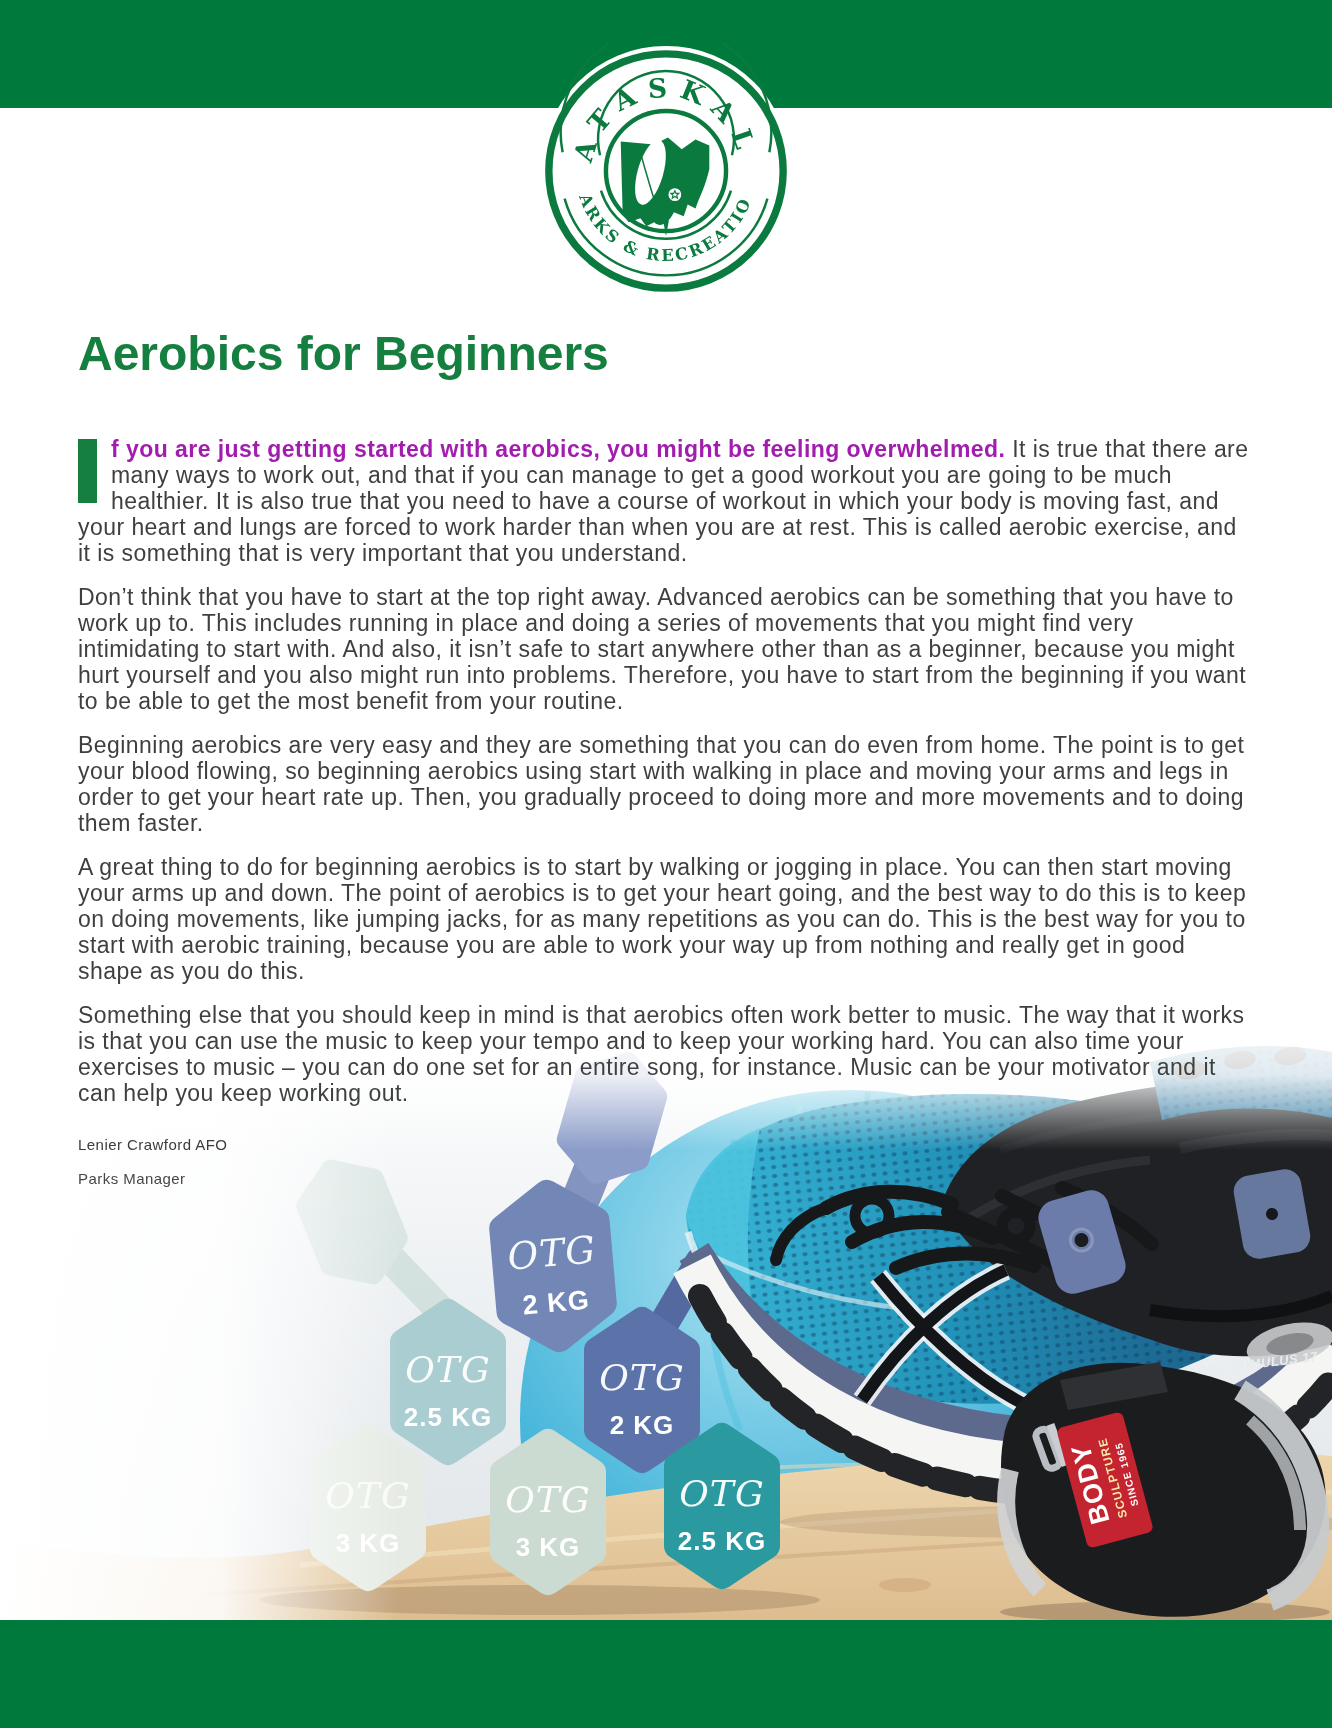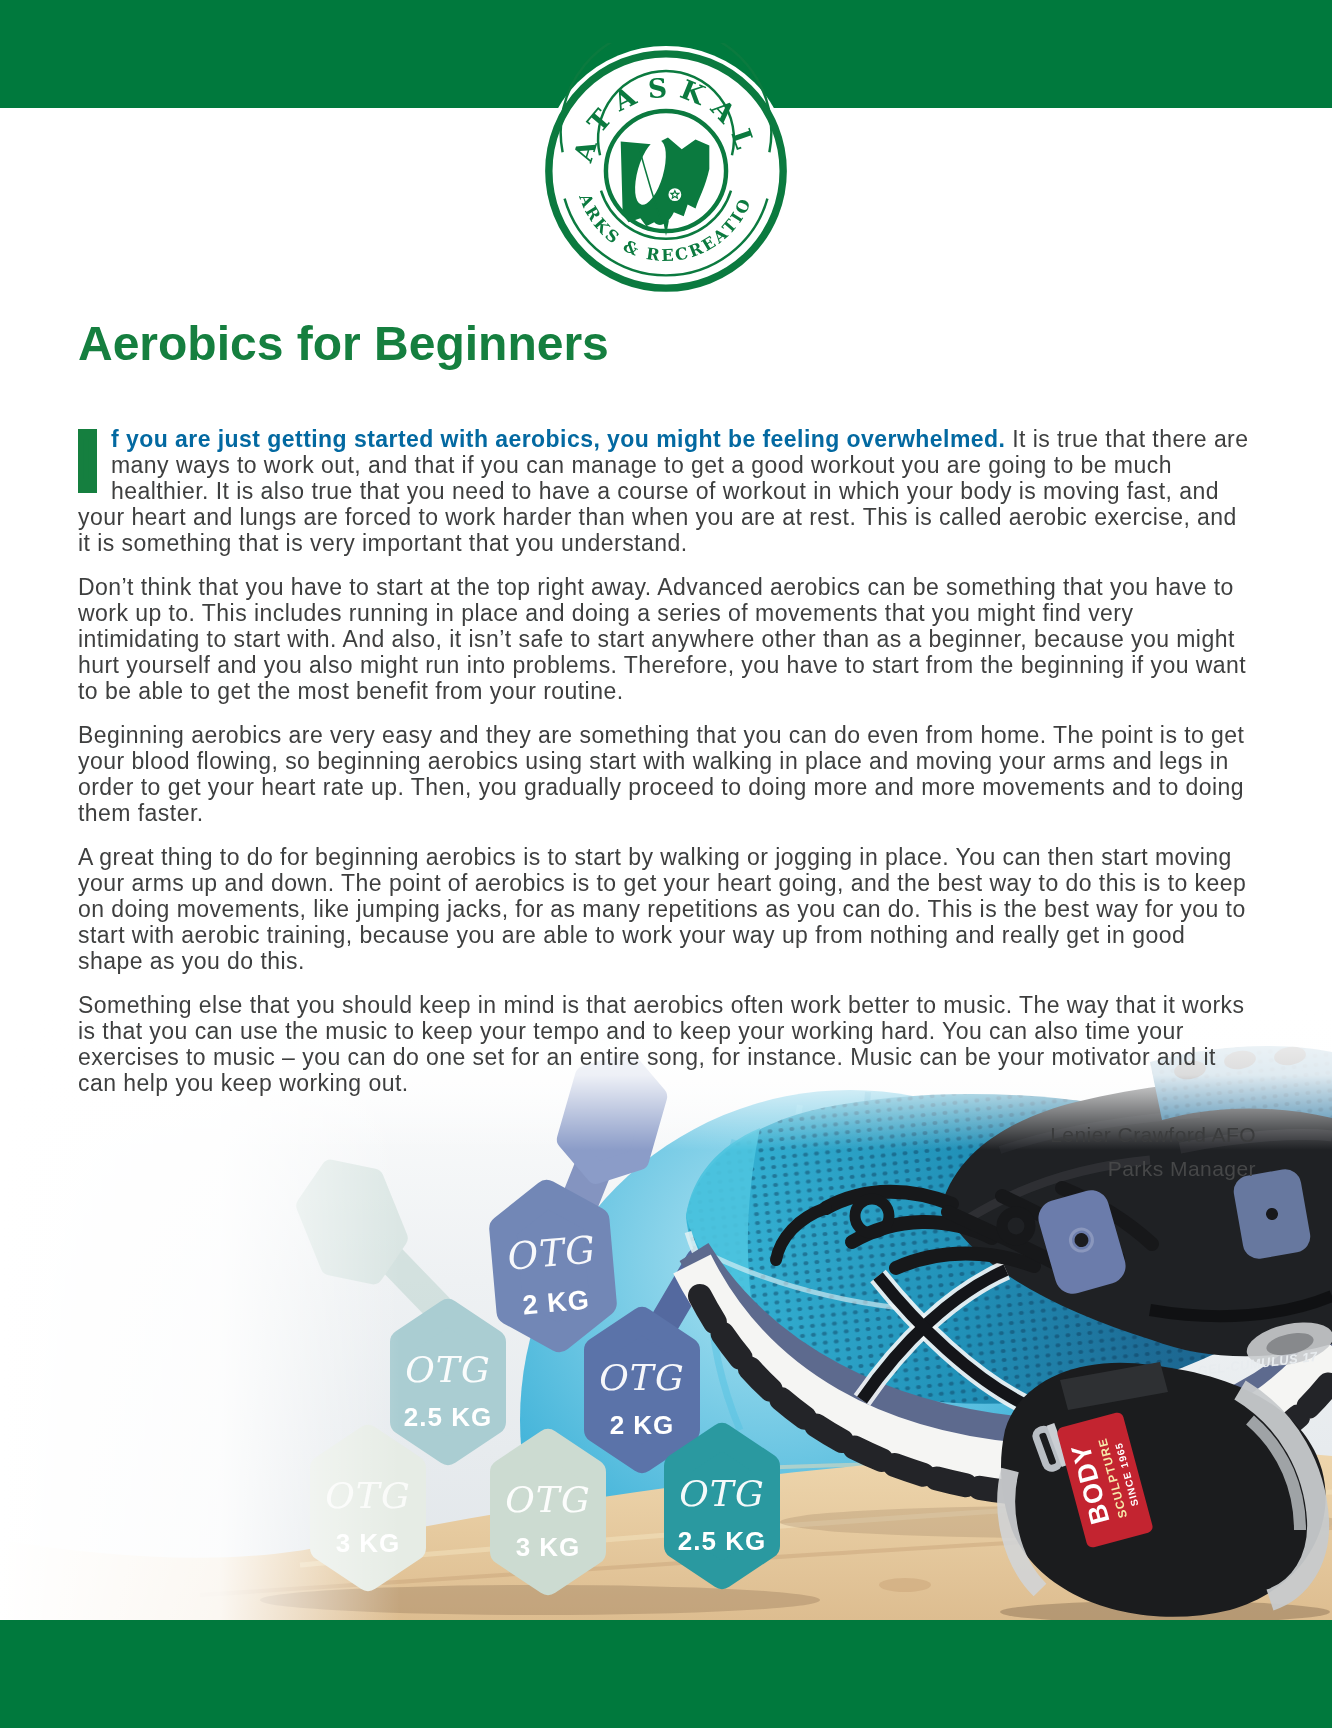--- a/index.html
+++ b/index.html
@@ -2,27 +2,27 @@
 <html><head>
 <meta charset="utf-8">
 <style>
   html,body{margin:0;padding:0;background:#fff;}
   .page{position:relative;width:1332px;height:1728px;background:#fff;overflow:hidden;
         font-family:"Liberation Sans",sans-serif;margin:0 auto;}
   .header-bar{position:absolute;top:0;left:0;width:100%;height:108px;background:#00793d;}
   .footer-bar{position:absolute;top:1620px;left:0;width:100%;height:108px;background:#00793d;z-index:4;}
   .logo{position:absolute;top:43px;left:50%;transform:translateX(-50%);width:256px;height:256px;z-index:3;}
   .content{position:absolute;top:318px;left:78px;width:1178px;z-index:2;}
-  h1.title{margin:0 0 56px 0;font-size:48px;line-height:52px;font-weight:bold;
+  h1.title{margin:10px 0 56px 0;font-size:48px;line-height:52px;font-weight:bold;
            color:#157f3f;letter-spacing:0px;}
   .content p{margin:0 0 18px 0;font-size:23px;line-height:26px;color:#3e3f3f;letter-spacing:0.45px;}
   .dropcap{float:left;width:19px;height:64px;background:#157f3f;color:#157f3f;
            overflow:hidden;font-size:58px;line-height:60px;margin:3px 14px 0 0;}
-  .lead{color:#0369a1;font-weight:bold;}
-  .signature{margin-top:24px;font-size:21px;line-height:30px;color:#3b3c3d;letter-spacing:0.45px;text-align:right;}
+  .lead{color:#a21caf;font-weight:bold;}
+  .signature{margin-top:24px;font-size:15px;line-height:30px;color:#3b3c3d;letter-spacing:0.45px;}
   .sig-title{margin-top:4px;color:#464748;}
   .photo{position:absolute;top:1000px;left:0;width:1332px;height:620px;z-index:1;}
   
   .arc-top{font-family:"DejaVu Serif","Liberation Serif",serif;font-weight:bold;
            font-size:27px;letter-spacing:11px;fill:#0b7a3f;}
   .arc-bottom{font-family:"DejaVu Serif","Liberation Serif",serif;font-weight:bold;
            font-size:16.5px;letter-spacing:2.5px;fill:#0b7a3f;}
   
   .otg{font-family:"DejaVu Serif","Liberation Serif",serif;font-style:italic;font-size:36px;
        fill:#ffffff;text-anchor:middle;opacity:.95;letter-spacing:1px;}

